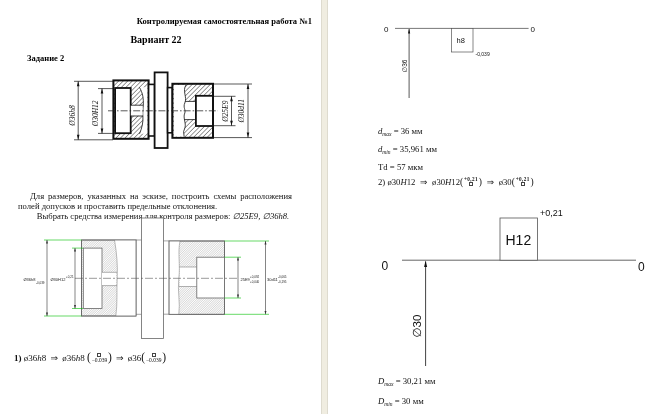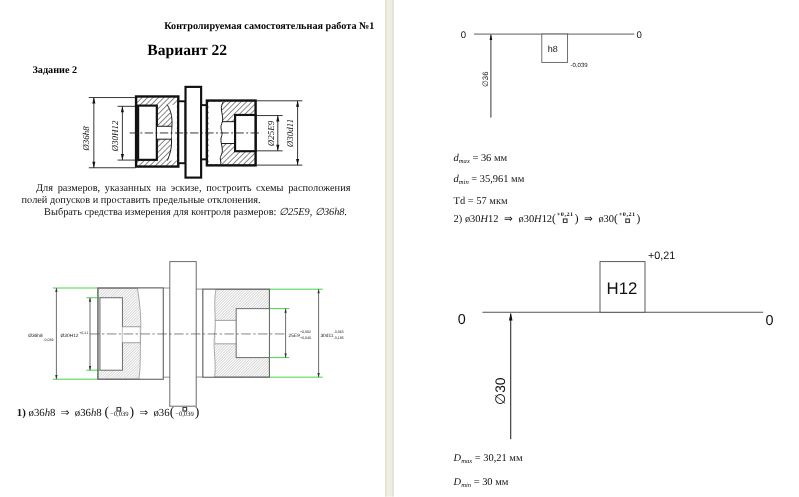--- a/index.html
+++ b/index.html
@@ -15,30 +15,30 @@
   .par{font-size:11.5px;font-weight:normal;}
   sub.m{font-size:5.5px;font-style:italic;vertical-align:-1.5px;line-height:0;}
 </style>
 </head>
 <body>
 
 <div class="abs" style="left:321px;top:0;width:7px;height:414px;background:#f0ede1;border-left:1px solid #dedbcf;border-right:1px solid #dedbcf;box-sizing:border-box;"></div>
 
 <div class="abs ser b" style="left:0;top:16px;width:312px;text-align:right;font-size:8.5px;">Контролируемая самостоятельная работа №1</div>
 
-<div class="abs ser b" style="left:0;top:33.5px;width:312px;text-align:center;font-size:13px;">Вариант 22</div>
+<div class="abs ser b" style="left:0;top:33.5px;width:312px;text-align:center;font-size:10px;">Вариант 22</div>
 
 <div class="abs ser b" style="left:27px;top:53px;font-size:8.5px;">Задание 2</div>
 
 <div class="abs ser" style="left:18px;top:152.2px;width:274px;font-size:8.6px;line-height:9.75px;color:#111;">
-  <div style="text-align:justify;text-indent:12px;">Для размеров, указанных на эскизе, построить схемы расположения полей допусков и проставить предельные отклонения.</div>
+  <div style="text-align:justify;text-indent:12px;margin-top:40px;">Для размеров, указанных на эскизе, построить схемы расположения полей допусков и проставить предельные отклонения.</div>
   <div style="text-indent:16px;text-align:center;">Выбрать средства измерения для контроля размеров: <span class="it">∅25E9, ∅36h8.</span></div>
 </div>
 
-<div class="abs ser" style="left:14px;top:338px;font-size:9px;line-height:12px;white-space:nowrap;color:#111;">
+<div class="abs ser" style="left:14px;top:351px;font-size:9px;line-height:12px;white-space:nowrap;color:#111;">
   <span class="b">1) </span><span>ø36<span class="it">h</span>8</span>
   <span style="margin:0 2px;">⇒</span>
   <span>ø36<span class="it">h</span>8</span>
   <span class="par">(</span><span class="stk" style="vertical-align:-1.4px;"><span class="bx" style="margin-bottom:1px;"></span><span>−0,039</span></span><span class="par">)</span>
   <span style="margin:0 2px;">⇒</span>
   <span>ø36</span><span class="par">(</span><span class="stk" style="vertical-align:-1.4px;"><span class="bx" style="margin-bottom:1px;"></span><span>−0,039</span></span><span class="par">)</span>
 </div>
 
 <div class="abs ser" style="left:378px;top:125.5px;font-size:8.7px;color:#111;">
   <span class="it">d</span><sub class="m">max</sub> = 36 мм

